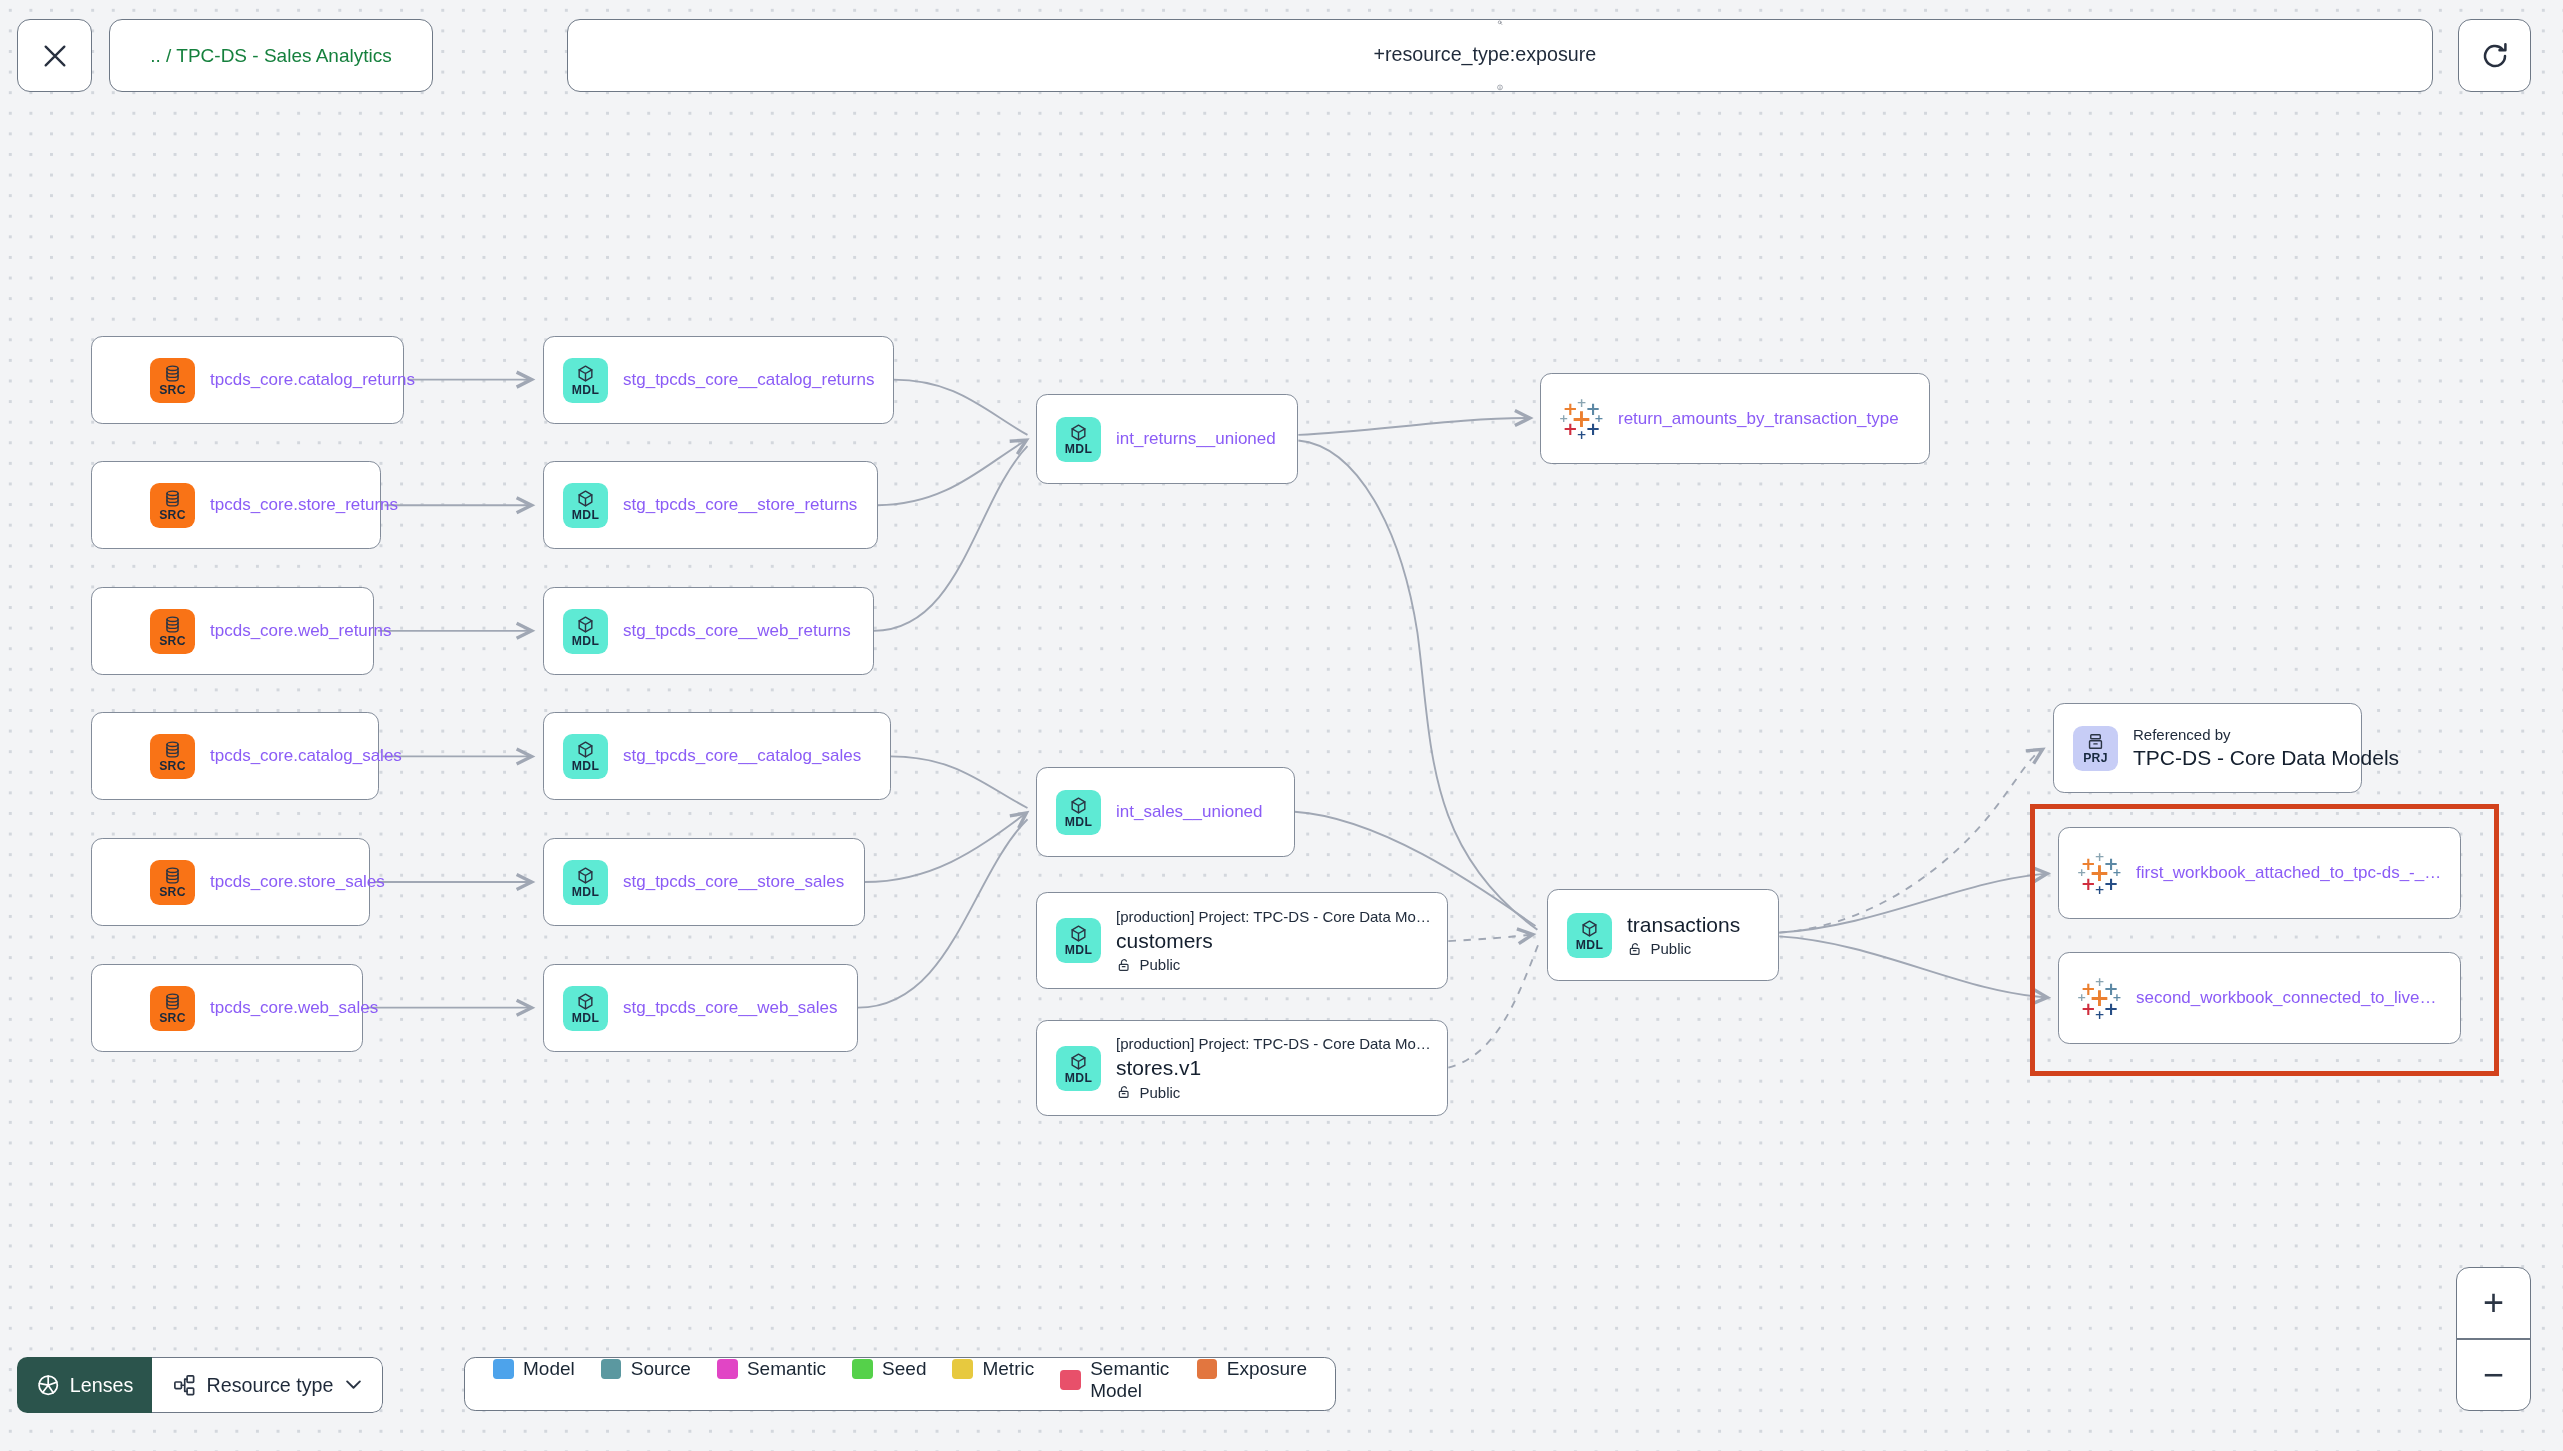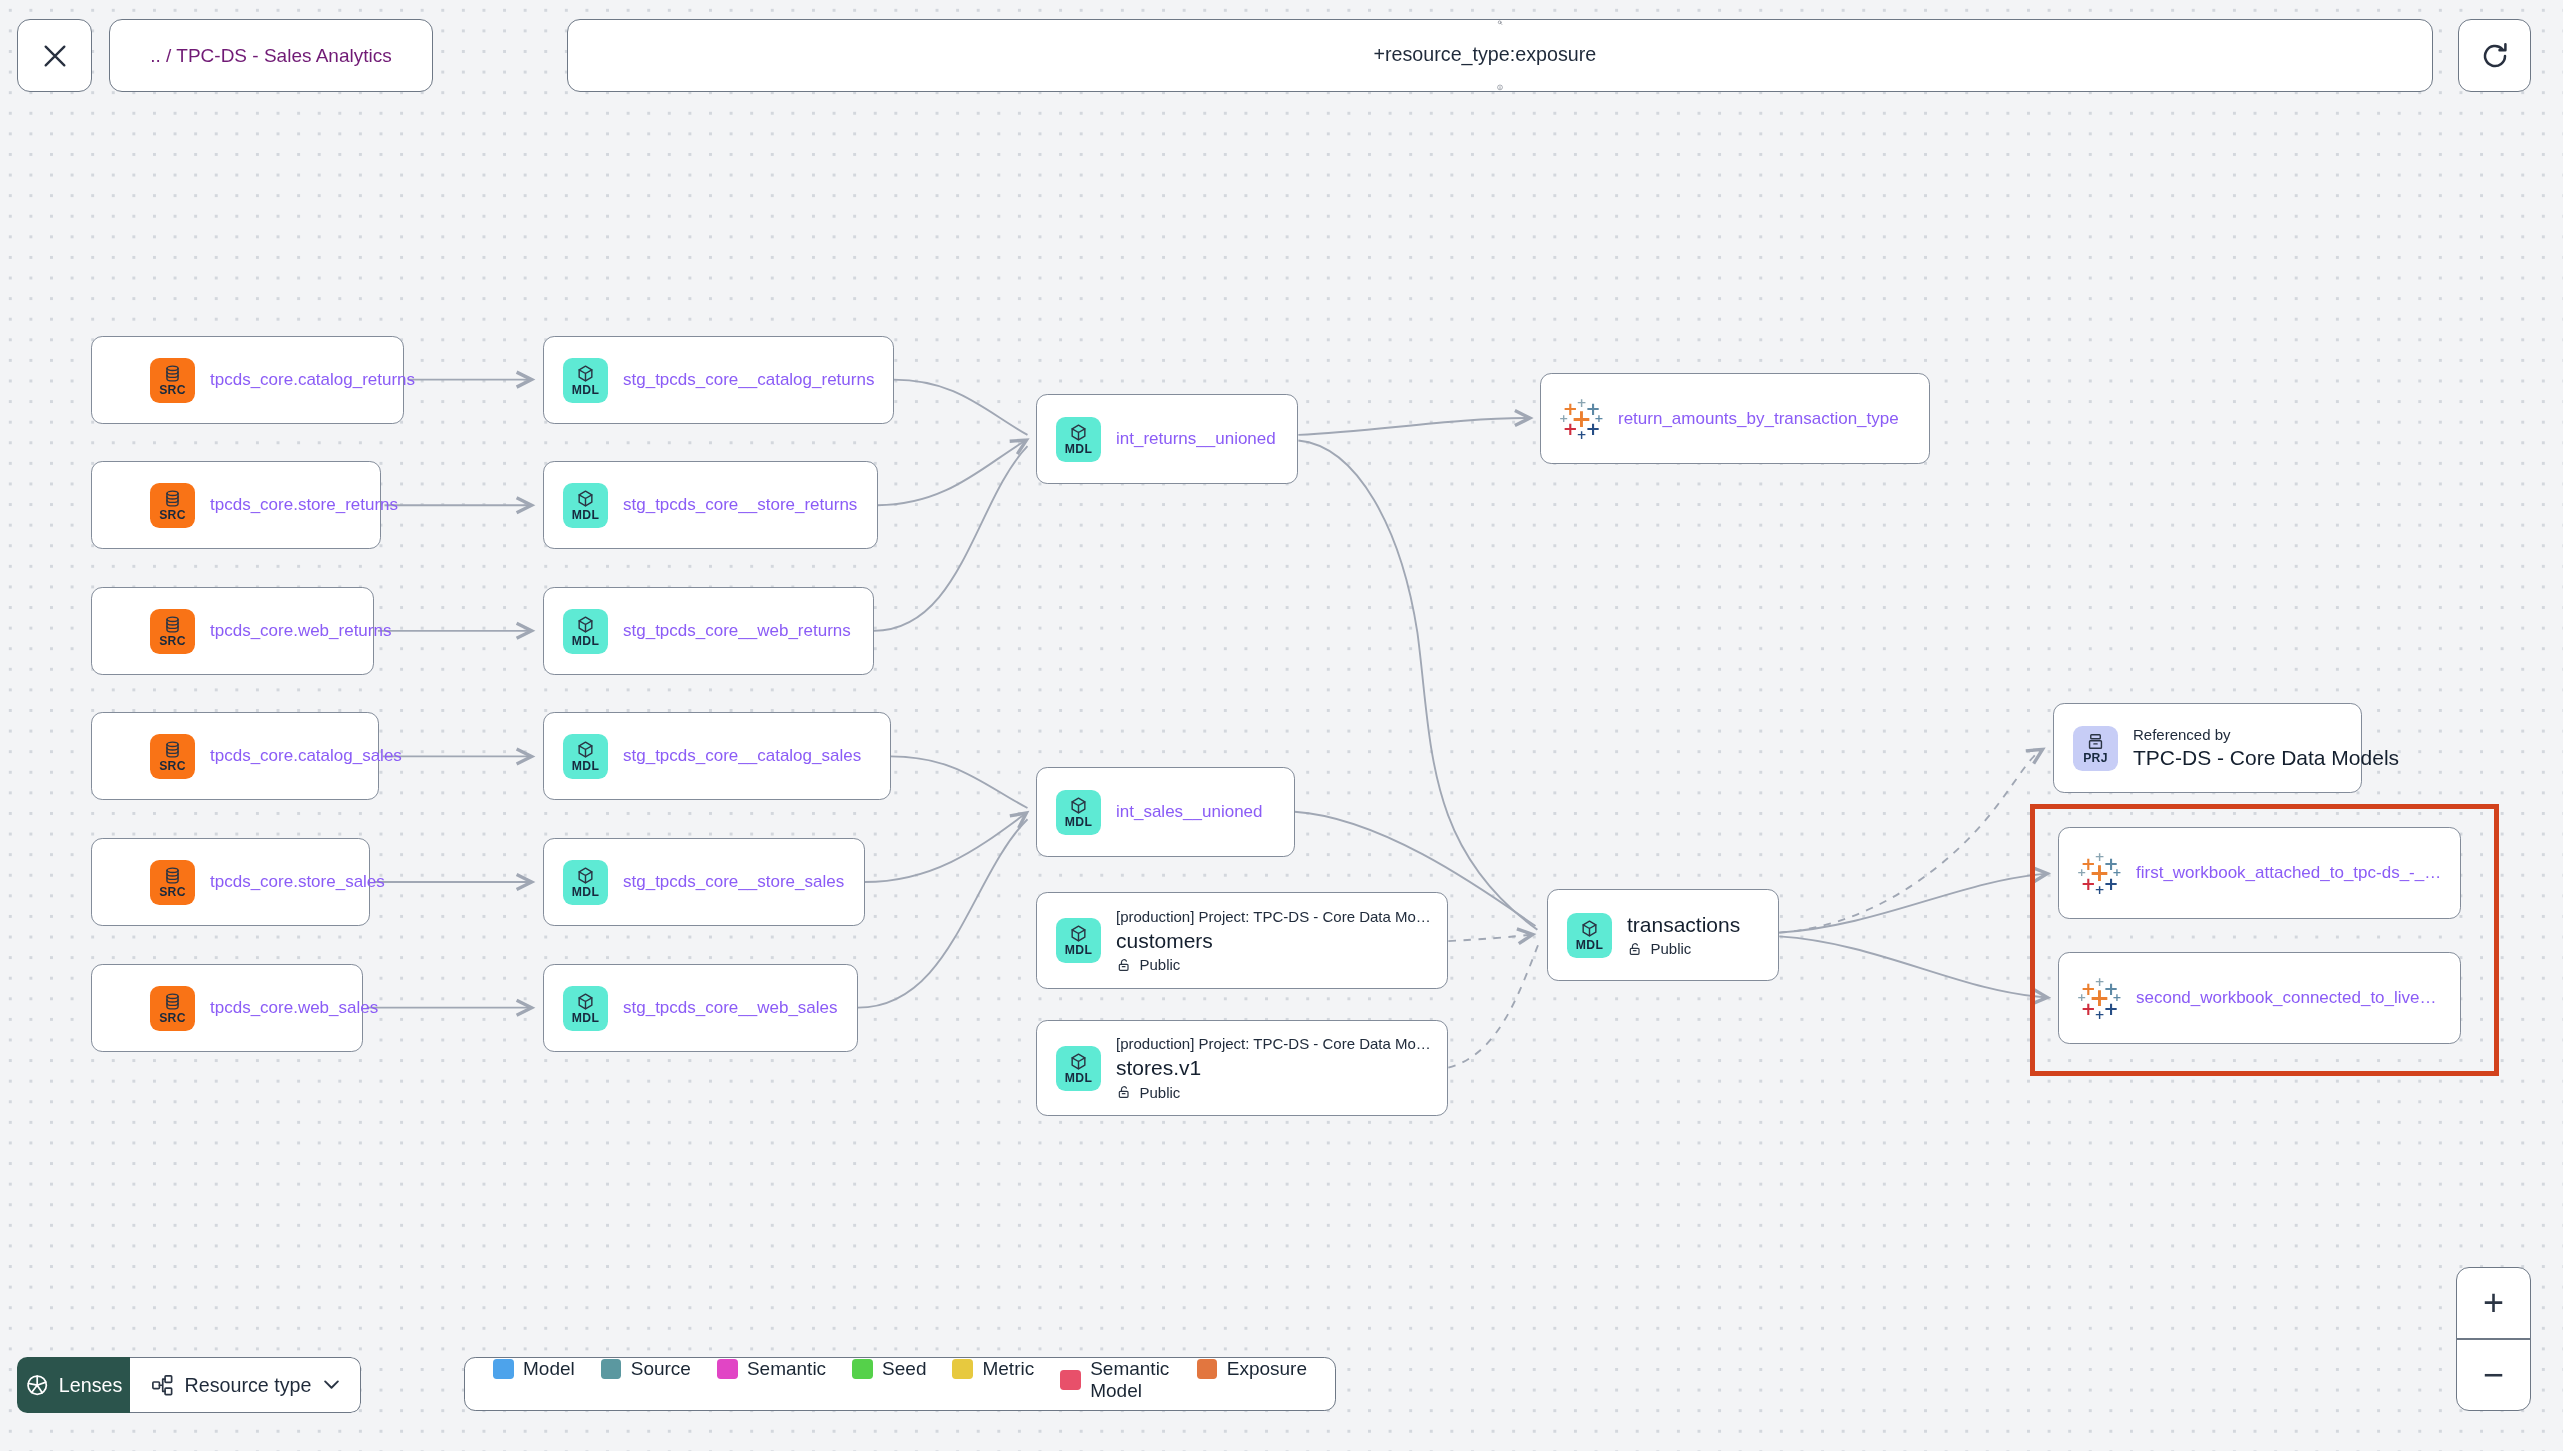--- a/index.html
+++ b/index.html
@@ -9,21 +9,21 @@
     background-color:#f3f4f6;
     background-image:radial-gradient(circle,#d3d7dd 1.6px,transparent 1.7px);
     background-size:20.6px 20.6px;
     color:#1a2634;
   }
   
   .tbtn{
     position:absolute;background:#fff;border:1.9px solid #6e7886;border-radius:13px;
     display:flex;align-items:center;justify-content:center;box-sizing:border-box;cursor:pointer;
   }
-  .breadcrumb{font-size:19px;color:#701a75;}
+  .breadcrumb{font-size:19px;color:#15803d;}
   .searchbox{
     position:absolute;left:567px;top:19px;width:1866px;height:73px;background:#fff;
     border:1.9px solid #6e7886;border-radius:13px;display:flex;align-items:center;
     box-sizing:border-box;padding:0 22.5px;gap:17px;flex-direction:column;
   }
   .searchbox input{
     flex:1;border:none;outline:none;font-size:19.7px;color:#1f2a3a;
     font-family:"Liberation Sans","DejaVu Sans",sans-serif;background:transparent;
   }
   
@@ -56,21 +56,21 @@
     position:absolute;left:2030px;top:804px;width:469px;height:272px;
     border:5.6px solid #d2421c;box-sizing:border-box;z-index:5;
   }
   
   .pill{
     position:absolute;left:17px;top:1357px;height:56px;display:flex;z-index:20;
     border-radius:10.3px;overflow:hidden;box-shadow:0 0 0 0;
   }
   .pill .dark{
     background:#2b544c;color:#fff;display:flex;align-items:center;gap:9.4px;
-    padding:0 8px;font-size:19.7px;cursor:pointer;
+    padding:0 19px;font-size:19.7px;cursor:pointer;
   }
   .pill .light{
     background:#fff;border:1.9px solid #6e7886;border-left:none;
     border-radius:0 10.3px 10.3px 0;display:flex;align-items:center;gap:11.2px;
     padding:0 20.6px;font-size:19.7px;color:#1f2a3a;box-sizing:border-box;cursor:pointer;
   }
   .legend{
     position:absolute;left:464px;top:1357px;width:872px;height:54px;background:#fff;
     border:1.9px solid #6e7886;border-radius:11.2px;box-sizing:border-box;z-index:20;
     display:flex;align-items:flex-start;padding:0 28px;gap:26px;

